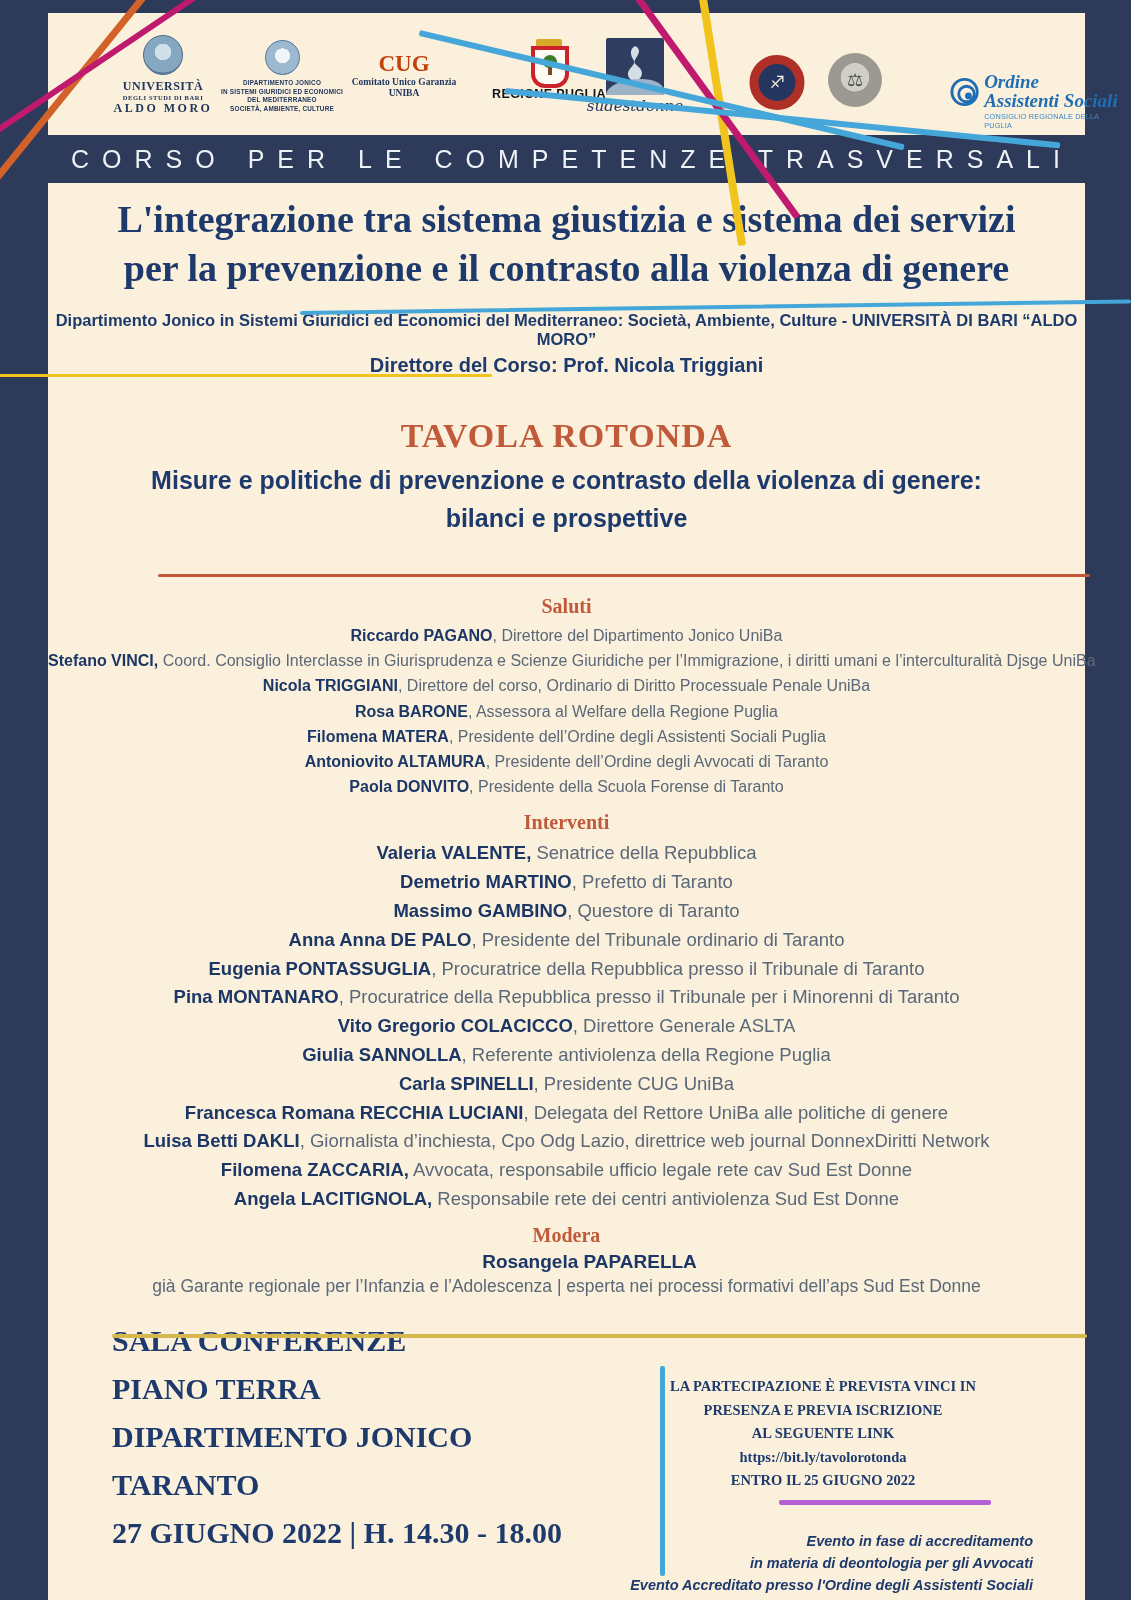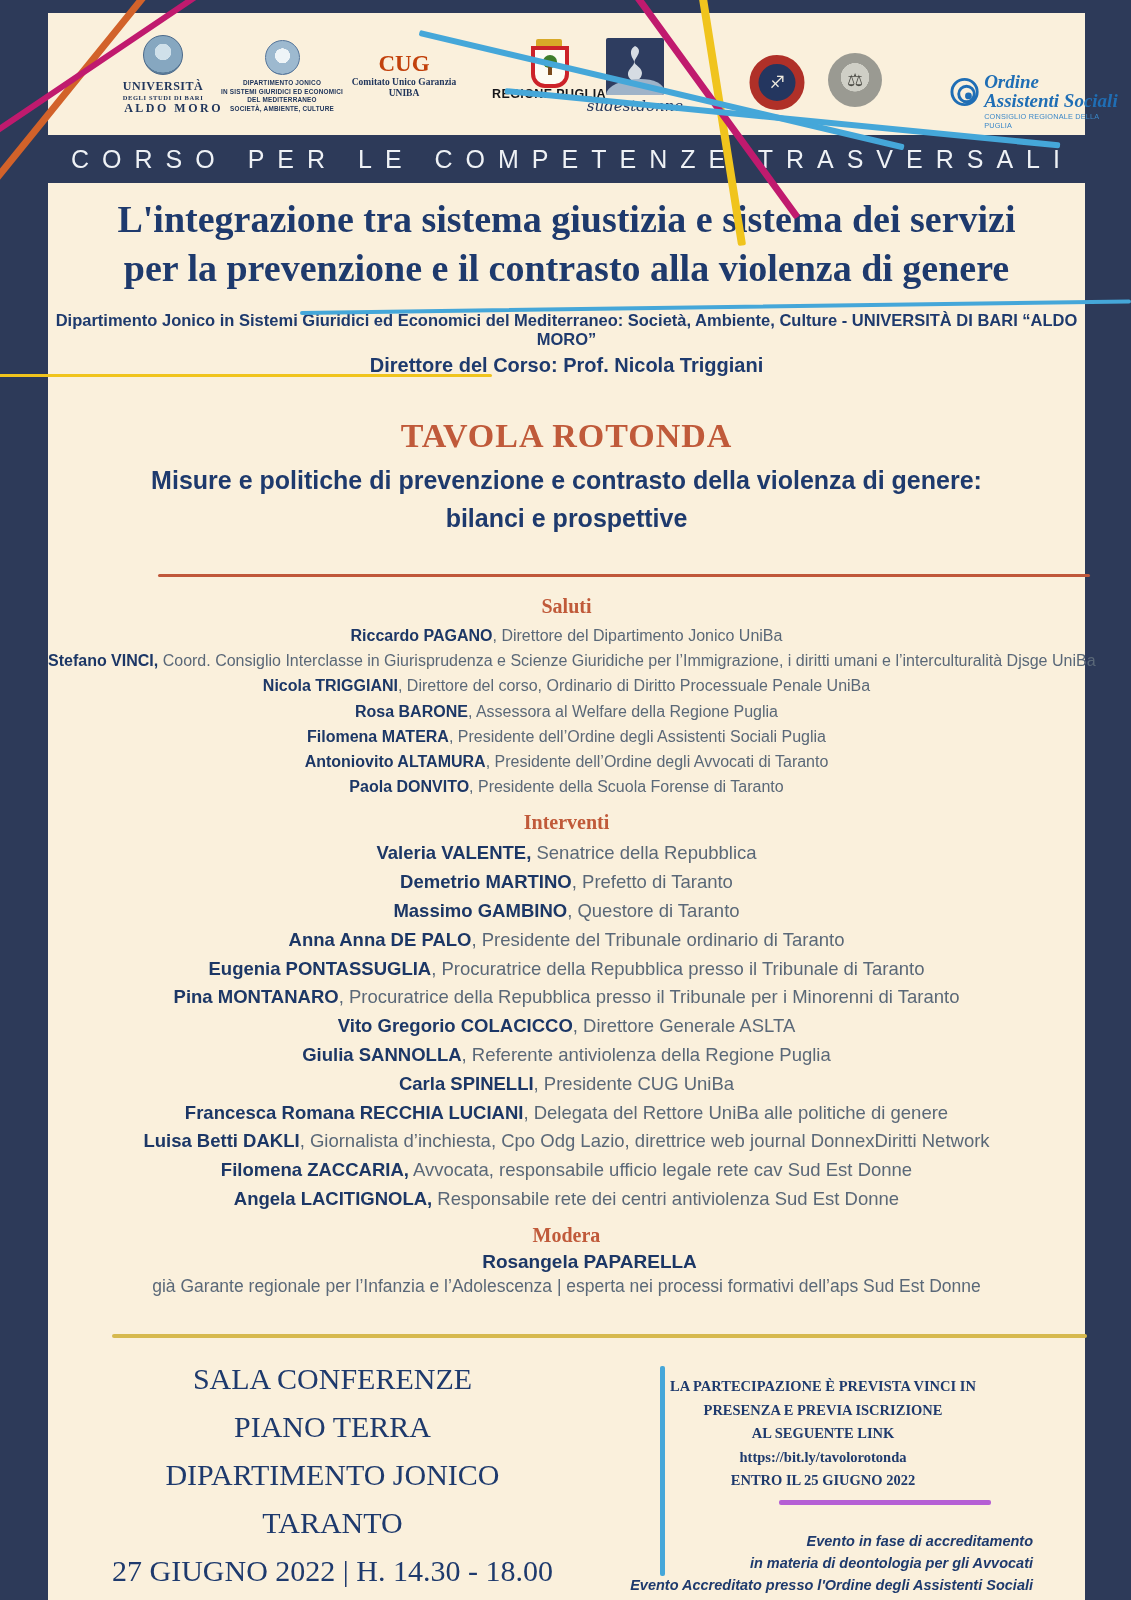--- a/index.html
+++ b/index.html
@@ -20,21 +20,21 @@
   .main-panel{left:48px;top:183px;width:1037px;height:1417px;}
   .line{position:absolute;border-radius:2px;}
   
   .logo{position:absolute;text-align:center;color:#21365c;}
   .seal{border-radius:50%;margin:0 auto;}
   .seal1{width:38px;height:38px;background:radial-gradient(circle at 50% 42%,#cfe0ea 0 28%,#86a7c0 29% 70%,#5b7d9a 71% 100%);border:1px solid #49688a;}
   .seal2{width:33px;height:33px;background:radial-gradient(circle at 50% 45%,#eef4f7 0 30%,#9db9cf 31% 72%,#6e8fae 73% 100%);border:1px solid #53749a;}
   .lg-t1{font-family:"Liberation Serif",serif;font-weight:700;}
   .uni-l1{font-size:12px;letter-spacing:.5px;margin-top:4px;}
   .uni-l2{font-size:6.5px;letter-spacing:.6px;}
-  .uni-l3{font-size:12px;letter-spacing:2.5px;text-align:right;}
+  .uni-l3{font-size:12px;letter-spacing:2.5px;}
   .dj-l{font-size:6.4px;font-weight:700;letter-spacing:.2px;line-height:8.5px;}
   .cug-big{font-family:"Liberation Serif",serif;font-size:23px;font-weight:700;color:#c2410c;}
   .cug-l{font-family:"Liberation Serif",serif;font-size:9.5px;font-weight:700;line-height:11px;}
   .puglia-shield{width:36px;height:44px;margin:0 auto;position:relative;}
   .puglia-crown{width:26px;height:7px;margin:0 auto;background:#d8a928;border-radius:2px 2px 0 0;}
   .puglia-body{width:30px;height:34px;margin:0 auto;background:#fdfbf4;border:4px solid #cc2229;border-radius:0 0 14px 14px;position:relative;}
   .tree-top{position:absolute;left:8px;top:5px;width:14px;height:13px;background:#3f7d2c;border-radius:50% 50% 45% 45%;}
   .tree-trunk{position:absolute;left:13px;top:16px;width:4px;height:9px;background:#7a4a1e;}
   .puglia-label{font-size:12.5px;font-weight:700;color:#15161a;margin-top:4px;letter-spacing:.4px;}
   .sed-square{width:58px;height:57px;margin:0 auto;background:#2e3d60;border-radius:2px;position:relative;overflow:hidden;}
@@ -58,21 +58,21 @@
   .saluti-head{margin-top:58px;}
   .speaker{white-space:nowrap;}
   .saluti-list{margin-top:5px;font-size:16px;line-height:25.2px;}
   .interventi-head{margin-top:12px;}
   .interventi-list{margin-top:5px;font-size:18.5px;line-height:28.8px;}
   .nm{font-weight:700;color:var(--name-navy,#1c3766);}
   .rl{font-weight:400;color:var(--role-slate,#5a6878);}
   .modera-head{margin-top:10px;}
   .modera-name{margin-top:4px;font-size:19px;font-weight:700;color:var(--name-navy,#1c3766);margin-left:46px;}
   .modera-note{margin-top:3px;font-size:17.5px;color:var(--role-slate,#5a6878);}
-  .venue{position:absolute;left:64px;top:1172px;text-align:center;font-family:"Liberation Serif",serif;font-weight:400;font-size:30px;line-height:48px;color:var(--title-navy,#1e3a6d);white-space:nowrap;}
+  .venue{position:absolute;left:64px;top:1134px;text-align:left;font-family:"Liberation Serif",serif;font-weight:700;font-size:30px;line-height:48px;color:var(--title-navy,#1e3a6d);white-space:nowrap;}
   .reg{position:absolute;left:585px;top:1192px;width:380px;text-align:center;font-family:"Liberation Serif",serif;font-weight:700;font-size:14.5px;line-height:23.5px;color:var(--title-navy,#1e3a6d);}
   .accr{position:absolute;left:565px;top:1347px;width:420px;text-align:right;font-style:italic;font-weight:700;font-size:14.5px;line-height:22px;color:var(--title-navy,#1e3a6d);}
 </style>
 </head>
 <body>
 
 <div class="line" style="left:152px;top:-8px;width:262px;height:7px;background:var(--accent-orange,#d2622a);transform-origin:0 0;transform:rotate(129deg);z-index:6;"></div>
 <div class="line" style="left:208px;top:-8px;width:266px;height:6px;background:var(--accent-magenta,#c01a6e);transform-origin:0 0;transform:rotate(146deg);z-index:6;"></div>
 <div class="line" style="left:706px;top:-8px;width:256px;height:8px;background:var(--accent-yellow,#f0c41d);transform-origin:0 0;transform:rotate(81deg);z-index:6;"></div>
 <div class="line" style="left:638px;top:-8px;width:276px;height:7px;background:var(--accent-magenta,#c01a6e);transform-origin:0 0;transform:rotate(54deg);z-index:6;"></div>

